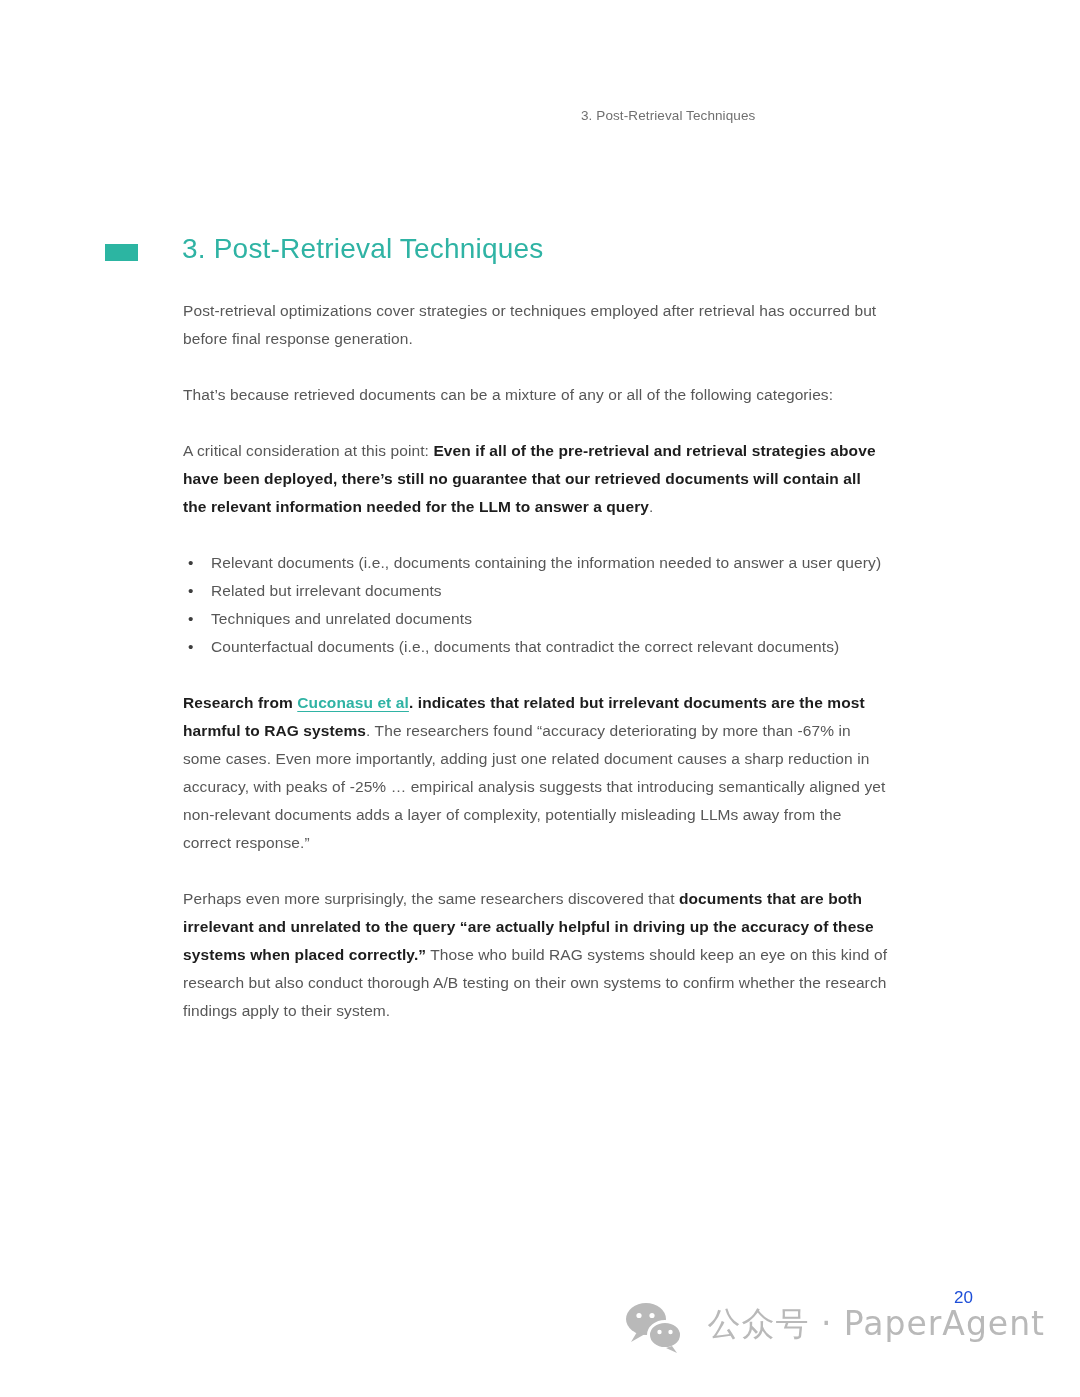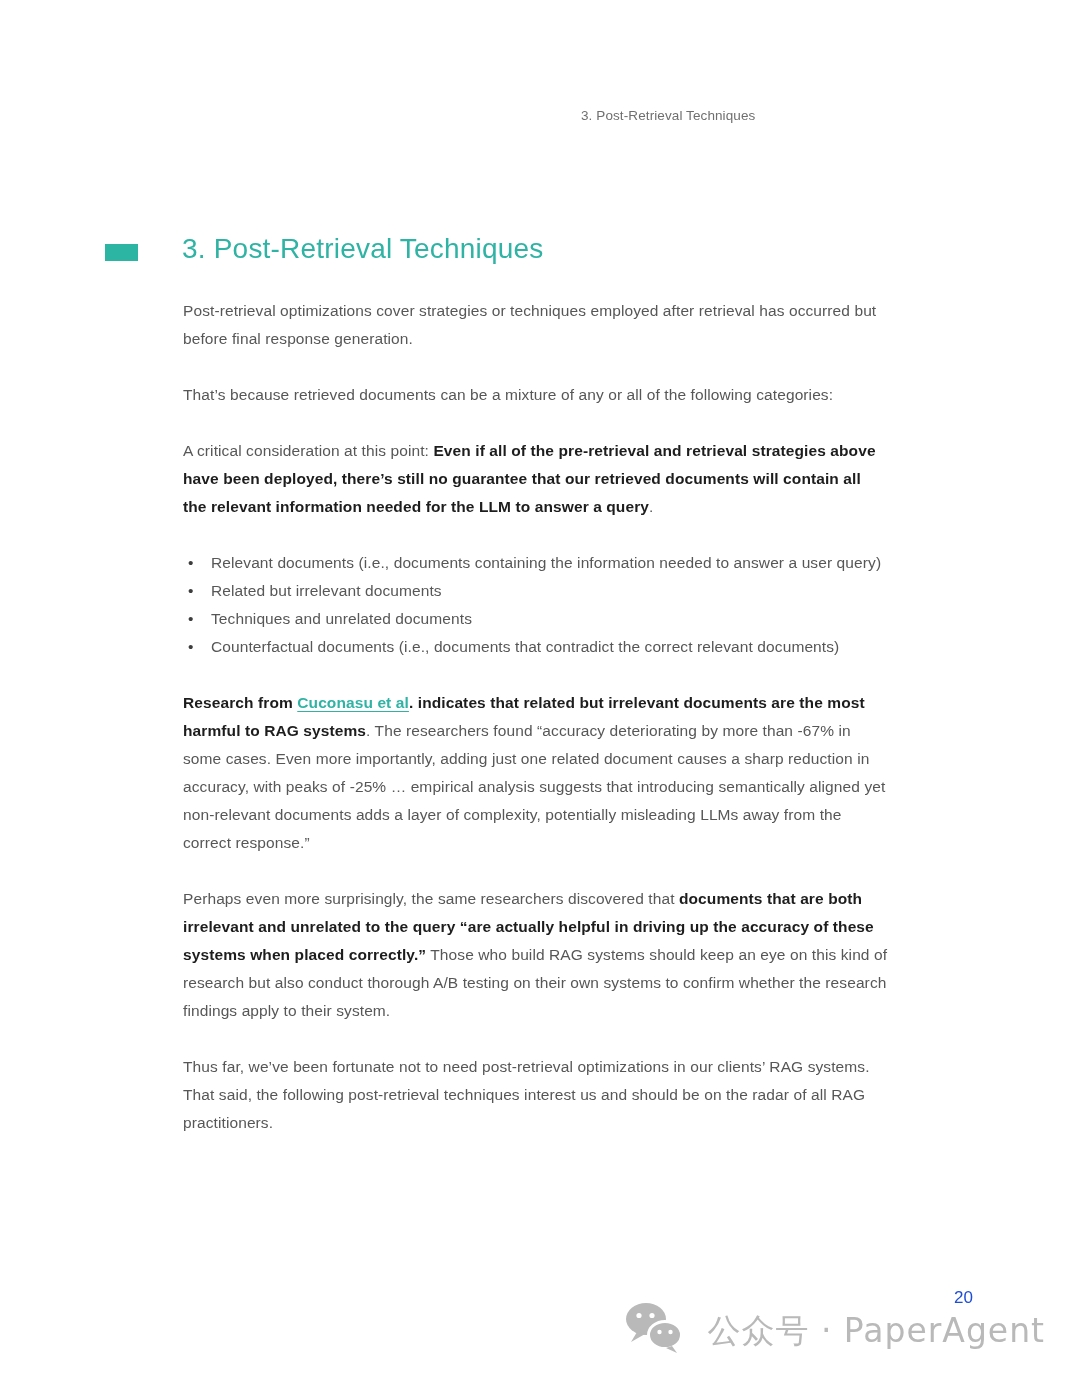--- a/index.html
+++ b/index.html
@@ -57,21 +57,21 @@
   }
   .content li .li-text { flex: 1; }
 
   
   .page-number {
     position: absolute; top: 1288px; right: 107px;
     font-size: 17px; color: #1d4ed8;
   }
   .watermark {
     position: absolute; top: 1302px; right: 35px;
-    display: flex; align-items: flex-end; gap: 24px;
+    display: flex; align-items: flex-start; gap: 24px;
     color: #b9b9b9; font-size: 33px; letter-spacing: 1px;
     font-family: "DejaVu Sans", "Liberation Sans", sans-serif;
   }
   .watermark svg { display: block; }
 </style>
 </head>
 <body>
 
 <div class="page">
 
@@ -97,21 +97,20 @@
           <span class="marker">•</span>
           <span class="li-text"><span>Techniques and unrelated documents</span></span>
         </li>
         <li>
           <span class="marker">•</span>
           <span class="li-text"><span>Counterfactual documents (i.e., documents that contradict the correct relevant documents)</span></span>
         </li>
       </ul>
       <p><span class="bold">Research from </span><a class="bold link" href="#">Cuconasu et al</a><span class="bold">. indicates that related but irrelevant documents are the most harmful to RAG systems</span><span>. The researchers found “accuracy deteriorating by more than -67% in some cases. Even more importantly, adding just one related document causes a sharp reduction in accuracy, with peaks of -25% … empirical analysis suggests that introducing semantically aligned yet non-relevant documents adds a layer of complexity, potentially misleading LLMs away from the correct response.”</span></p>
       <p><span>Perhaps even more surprisingly, the same researchers discovered that </span><span class="bold">documents that are both irrelevant and unrelated to the query “are actually helpful in driving up the accuracy of these systems when placed correctly.”</span><span> Those who build RAG systems should keep an eye on this kind of research but also conduct thorough A/B testing on their own systems to confirm whether the research findings apply to their system.</span></p>
-      <p><span>Thus far, we’ve been fortunate not to need post-retrieval optimizations in our clients’ RAG systems. That said, the following post-retrieval techniques interest us and should be on the radar of all RAG practitioners.</span></p>
     </main>
 
   <div class="page-number">20</div>
 
   <div class="watermark">
     <svg width="58" height="52" viewBox="0 0 58 52" aria-hidden="true">
       <g fill="#b9b9b9">
         <ellipse cx="21" cy="17" rx="20" ry="16"></ellipse>
         <path d="M12 30 L6 40 L20 32 Z"></path>
       </g>

